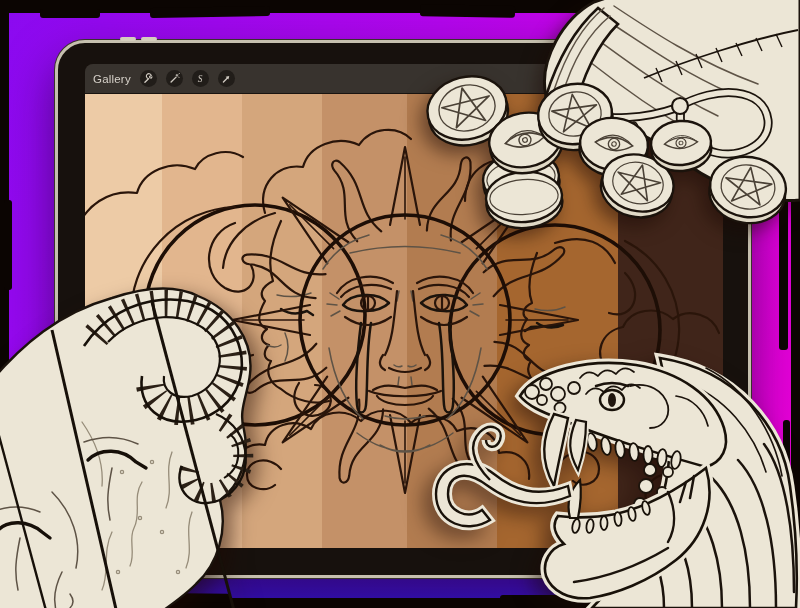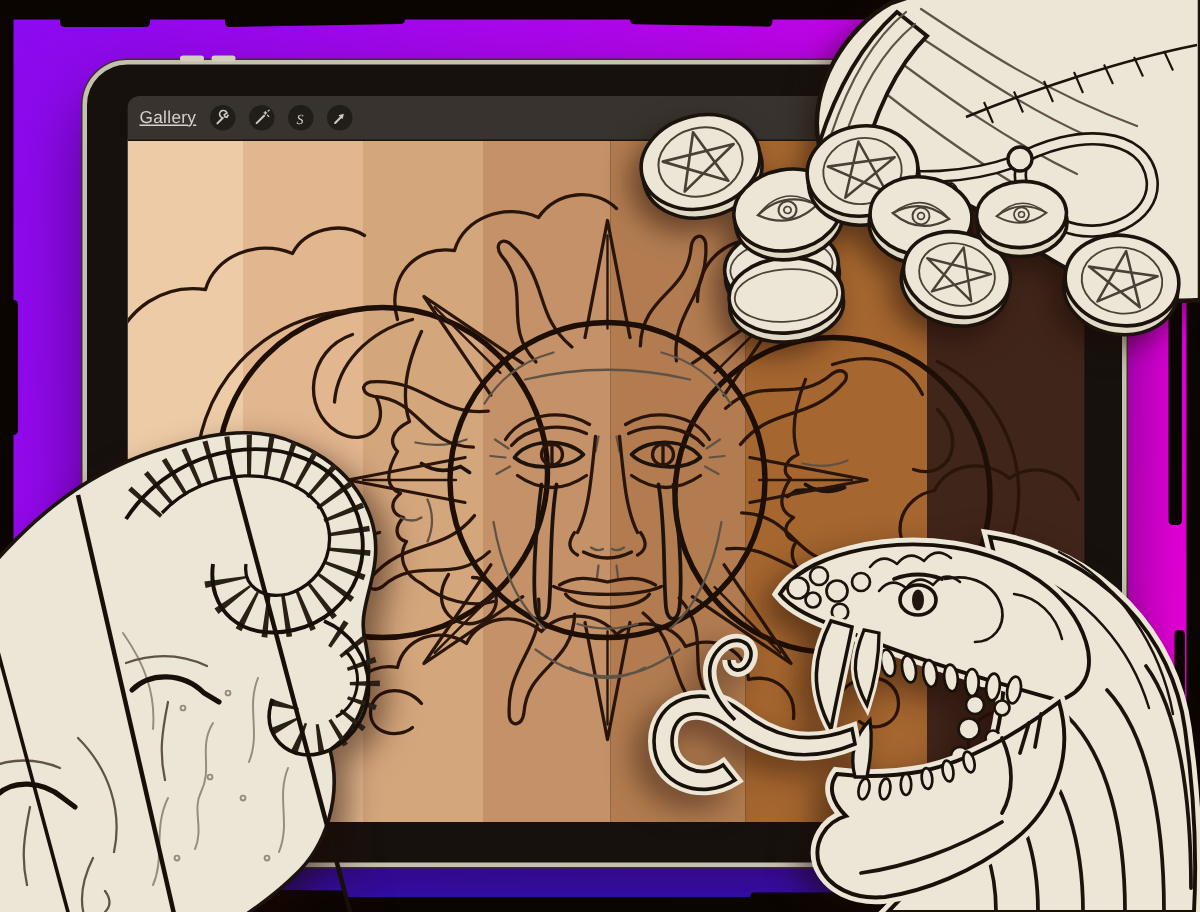--- a/index.html
+++ b/index.html
@@ -16,21 +16,21 @@
   .grunge{position:absolute;background:#0b0502;border-radius:3px;z-index:3;}
   
   .ipad{position:absolute;left:55px;top:40px;width:690px;height:532px;
     background:#17110d;border:3px solid #c6c0af;border-radius:30px;
     box-shadow:0 0 0 1px #3a332c, 0 22px 48px rgba(18,0,40,.55);z-index:2;}
   .vol-btn{position:absolute;top:-6px;height:4px;background:#d4cebd;border-radius:2px;}
   .screen{position:absolute;left:27px;top:21px;width:638px;height:484px;
     background:#221a14;border-radius:8px;overflow:hidden;}
   .toolbar{position:absolute;left:0;top:0;width:100%;height:29px;
     background:#38332e;border-bottom:1px solid #191410;display:flex;align-items:center;}
-  .gallery{color:#d6d1c9;font-size:11.5px;letter-spacing:.2px;margin-left:8px;text-decoration:underline;}
+  .gallery{color:#d6d1c9;font-size:11.5px;letter-spacing:.2px;margin-left:8px;}
   .tb-btn{width:17px;height:17px;border-radius:50%;background:#211d19;margin-left:9px;
     display:flex;align-items:center;justify-content:center;flex:0 0 auto;}
   .tb-btn svg{display:block;}
   .canvas{position:absolute;left:0;top:29px;width:638px;height:455px;}
   .stripes{position:absolute;inset:0;display:flex;}
   .stripes div{height:100%;}
   .art{position:absolute;inset:0;}
   
   .sticker{position:absolute;z-index:5;}
   #sticker-bag{left:418px;top:0;filter:drop-shadow(-6px 8px 9px rgba(25,8,2,.5));}

